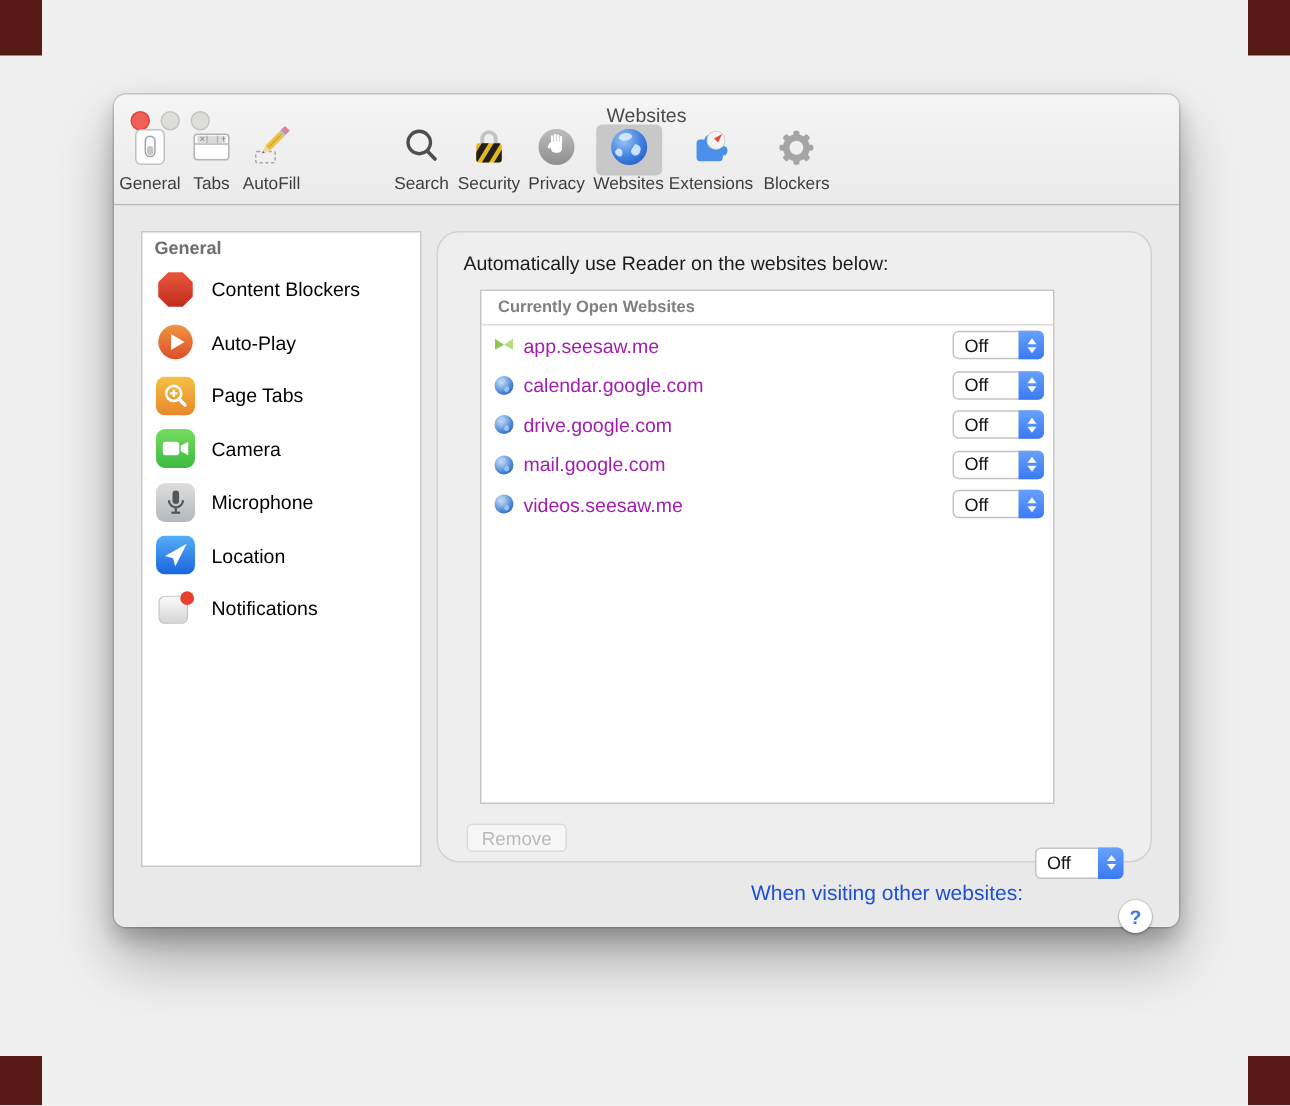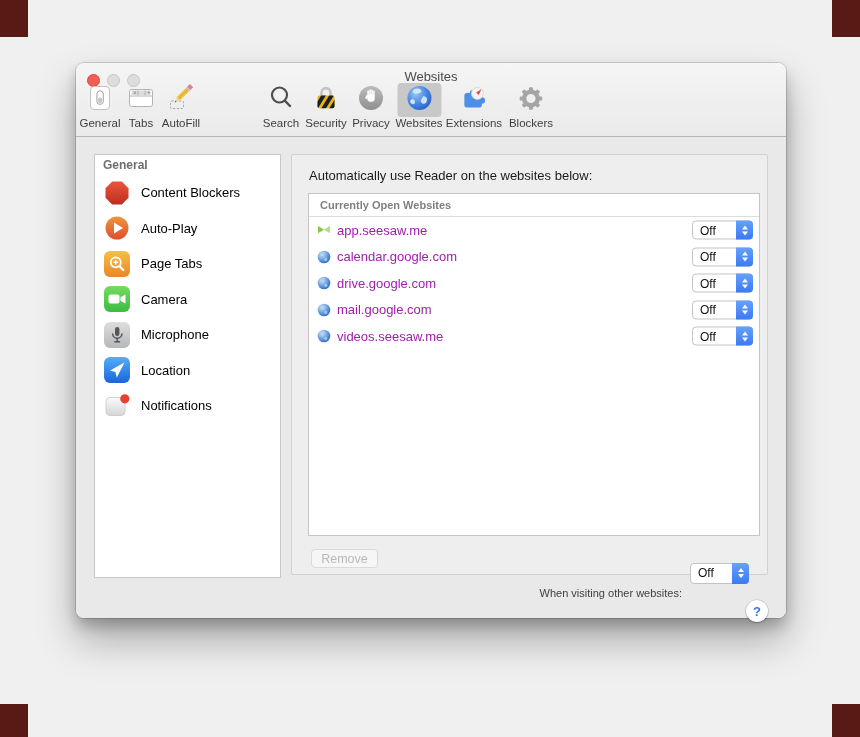--- a/index.html
+++ b/index.html
@@ -41,24 +41,24 @@
   .sidebar-box { position:absolute; left:18px; top:17px; width:187px; height:424px;
     background:#fff; border:1px solid #c8c8c8; }
   .sb-header { height:20px; line-height:20px; padding-left:8px; font-size:12px; font-weight:bold; color:#6e6e6e; }
   .sb-item { height:35.5px; display:flex; align-items:center; }
   .sb-item.selected { background:#2e6fd9; }
   .sb-item .sb-icon { width:26px; height:26px; margin-left:9px; flex:0 0 26px; }
   .sb-item .sb-label { margin-left:11px; font-size:13px; color:#000; }
   .sb-item.selected .sb-label { color:#fff; }
 
   .main-panel { position:absolute; left:215px; top:17px; width:477px; height:421px;
-    background:#efeeee; border:1px solid #d2d2d2; border-radius:2px; }
+    background:#efeeee; border:1px solid #d2d2d2; border-radius:15px; }
   .panel-heading { position:absolute; left:17px; top:13px; font-size:13px; color:#1b1b1b; }
 
-  .site-table { position:absolute; left:16px; top:38px; width:452px; height:343px;
+  .site-table { position:absolute; left:28px; top:38px; width:383px; height:343px;
     background:#fff; border:1px solid #c5c5c5; }
   .tbl-header { height:23px; line-height:23px; padding-left:11px; font-size:11px; font-weight:bold;
     color:#7f7f7f; border-bottom:1px solid #dcdcdc; }
   .tbl-row { position:relative; height:26.5px; display:flex; align-items:center; }
   .tbl-row .favicon { width:14px; height:14px; margin-left:8px; flex:0 0 14px; }
   .tbl-row .site { margin-left:6px; font-size:13px; color:#a21caf; }
 
   .popup { position:absolute; right:6px; top:50%; transform:translateY(-50%);
     width:61px; height:19px; background:#fff; border:1px solid #c3c3c3; border-radius:4px;
     display:flex; align-items:center; }
@@ -66,21 +66,21 @@
   .popup-cap { position:absolute; right:-1px; top:-1px; bottom:-1px; width:17px;
     border-radius:0 4px 4px 0; background:linear-gradient(180deg,#66a1fb,#3b79f4);
     display:flex; flex-direction:column; align-items:center; justify-content:center; gap:2px; }
   .arr-up { width:0; height:0; border-left:3.5px solid transparent; border-right:3.5px solid transparent; border-bottom:4px solid #fff; }
   .arr-dn { width:0; height:0; border-left:3.5px solid transparent; border-right:3.5px solid transparent; border-top:4px solid #fff; }
 
   .remove-btn { position:absolute; left:19px; top:394px; width:67px; height:19px;
     background:#f6f6f6; border:1px solid #dadada; border-radius:4px;
     font-size:12.5px; color:#b9b9b9; font-family:"Liberation Sans",sans-serif; }
   .other-group { position:absolute; right:18px; top:392px; display:flex; align-items:center; }
-  .other-label { font-size:11px; color:#404040; margin-right:8px;margin-top:40px; }
+  .other-label { font-size:14px; color:#1d4ed8; margin-right:8px;margin-top:40px; }
   .popup.inline { position:relative; right:auto; top:auto; transform:none; width:59px; height:21px; }
 
   .help-btn { position:absolute; left:670px; top:463px; width:22px; height:22px; border-radius:50%;
     background:#fff; box-shadow:0 0 0 0.5px rgba(0,0,0,.15), 0 1px 2px rgba(0,0,0,.25);
     display:flex; align-items:center; justify-content:center;
     font-size:13px; font-weight:bold; color:#3b77f0; }
 </style>
 </head>
 <body>
 

